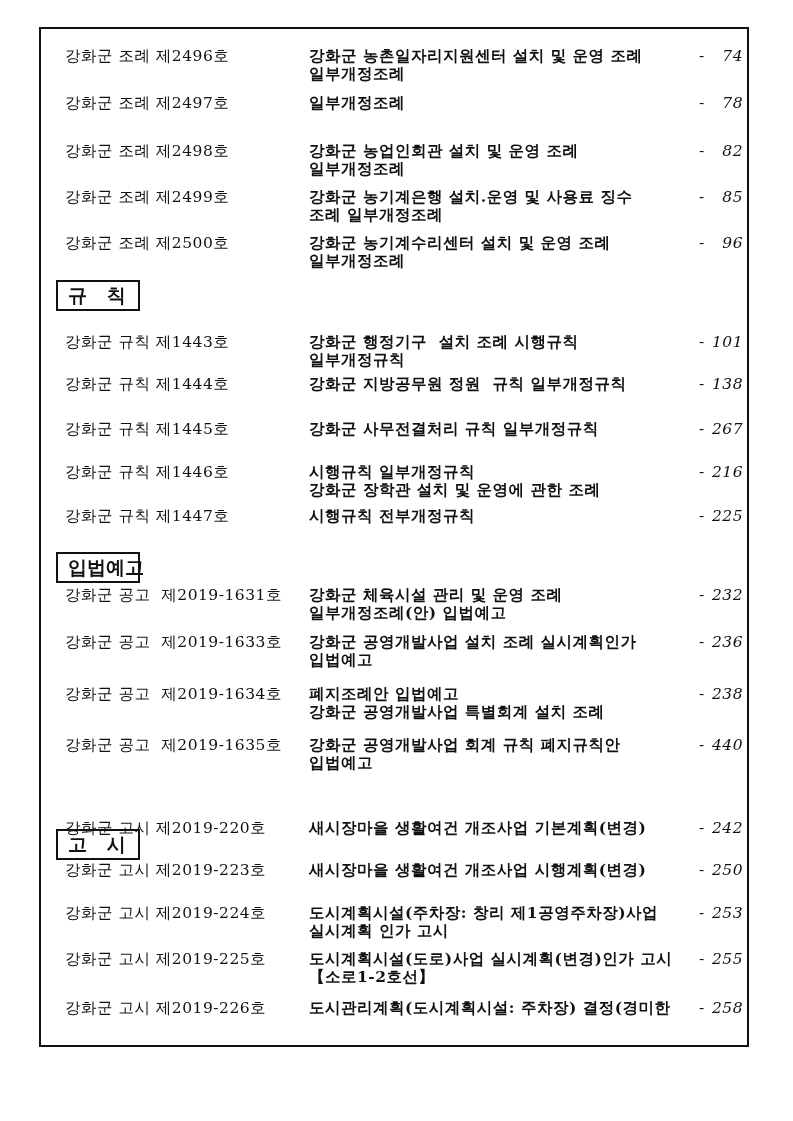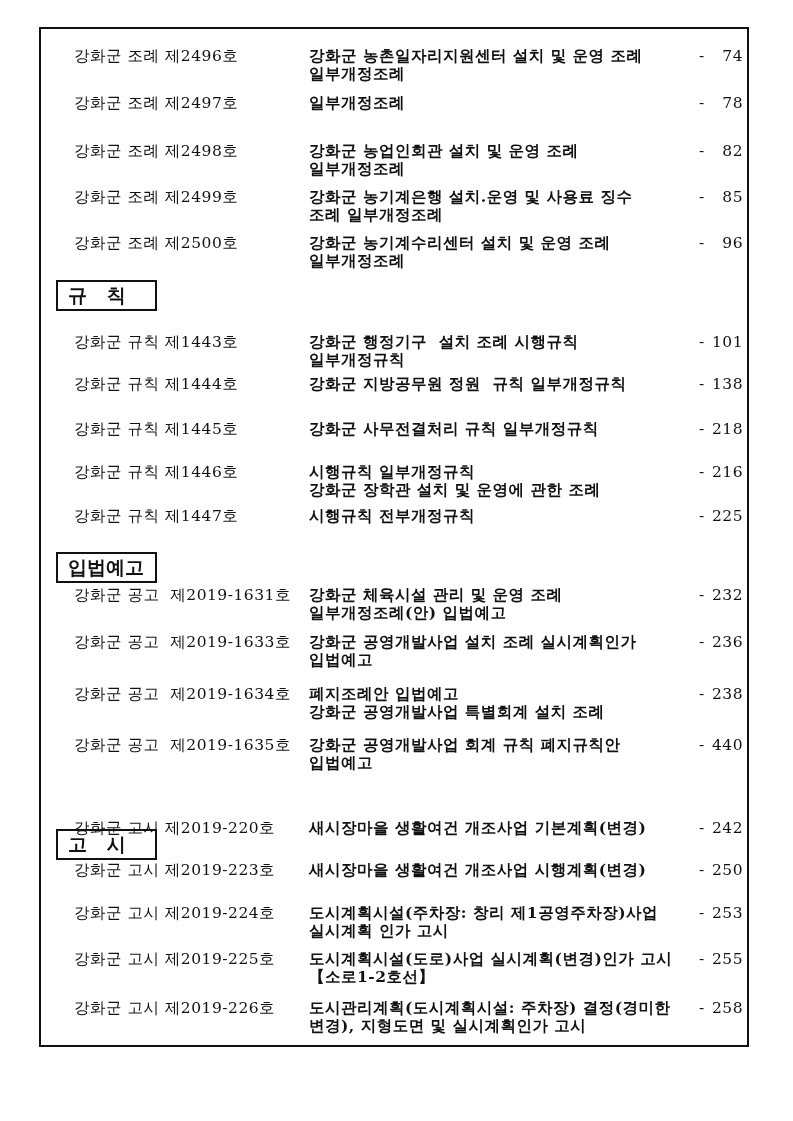--- a/index.html
+++ b/index.html
@@ -27,21 +27,21 @@
     .row {
       position: absolute;
       left: 0;
       width: 100%;
       font-size: 15.5px;
       line-height: 18px;
       letter-spacing: 0.5px;
     }
     .row .code {
       position: absolute;
-      left: 33px;
+      left: 24px;
       top: 0;
       white-space: pre;
     }
     .row .title {
       position: absolute;
       left: 268px;
       top: 0;
       width: 380px;
       white-space: pre;
     }
@@ -52,25 +52,26 @@
     .row .dash {
       position: absolute;
       left: 658px;
       top: 0;
     }
     .row .page {
       position: absolute;
       right: 4px;
       top: 0;
       text-align: left;
+      font-style: italic;
     }
     .section-header {
       position: absolute;
       left: 15px;
-      width: 101px;
+      width: 84px;
       height: 31px;
       border: 2px solid #111111;
       box-sizing: border-box;
       font-family: "DejaVu Sans", "Liberation Sans", sans-serif;
       font-weight: bold;
       font-size: 19px;
       line-height: 27px;
       padding-left: 10px;
       white-space: pre;
     }
@@ -122,21 +123,21 @@
   <div class="row" style="top:346px">
     <span class="code">강화군 규칙 제1444호</span>
     <span class="title"><span>강화군 지방공무원 정원  규칙 일부개정규칙</span><span></span></span>
     <span class="dash">-</span>
     <span class="page">138</span>
   </div>
   <div class="row" style="top:391px">
     <span class="code">강화군 규칙 제1445호</span>
     <span class="title"><span>강화군 사무전결처리 규칙 일부개정규칙</span><span></span></span>
     <span class="dash">-</span>
-    <span class="page">218</span>
+    <span class="page">267</span>
   </div>
   <div class="row" style="top:434px">
     <span class="code">강화군 규칙 제1446호</span>
     <span class="title"><span>시행규칙 일부개정규칙</span><span>강화군 장학관 설치 및 운영에 관한 조례</span></span>
     <span class="dash">-</span>
     <span class="page">216</span>
   </div>
   <div class="row" style="top:478px">
     <span class="code">강화군 규칙 제1447호</span>
     <span class="title"><span>시행규칙 전부개정규칙</span></span>
@@ -192,18 +193,18 @@
     <span class="page">253</span>
   </div>
   <div class="row" style="top:921px">
     <span class="code">강화군 고시 제2019-225호</span>
     <span class="title"><span>도시계획시설(도로)사업 실시계획(변경)인가 고시</span><span>【소로1-2호선】</span></span>
     <span class="dash">-</span>
     <span class="page">255</span>
   </div>
   <div class="row" style="top:970px">
     <span class="code">강화군 고시 제2019-226호</span>
-    <span class="title"><span>도시관리계획(도시계획시설: 주차장) 결정(경미한</span><span>변경), 지형도면 및 실시계획인가 고시</span></span>
+    <span class="title"><span>도시관리계획(도시계획시설: 주차장) 결정(경미한</span></span>
     <span class="dash">-</span>
     <span class="page">258</span>
   </div>
 
 </div>
 
 </body></html>

